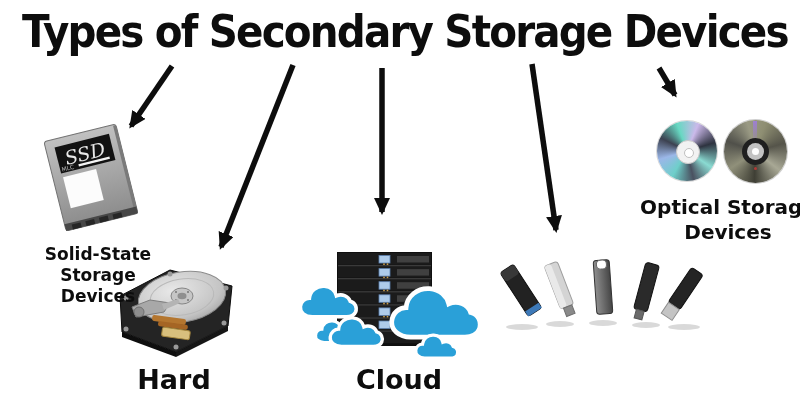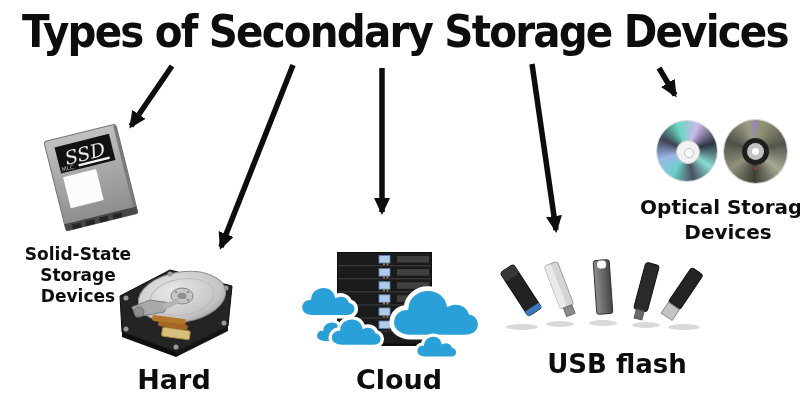--- a/index.html
+++ b/index.html
@@ -7,21 +7,21 @@
   #canvas{position:relative;width:800px;height:400px;background:#ffffff;overflow:hidden;}
 
   .title{
     position:absolute;left:22px;top:6px;width:800px;
     font-size:44px;font-weight:bold;color:#0d0d0d;
     letter-spacing:-2px;white-space:nowrap;
     transform:scaleX(0.92);transform-origin:left center;
   }
 
   .dev-label{position:absolute;color:#0d0d0d;font-weight:bold;text-align:center;}
-  .lbl-ssd{left:0px;top:244px;width:156px;font-size:17px;line-height:21px;}
+  .lbl-ssd{left:0px;top:244px;width:156px;font-size:17px;line-height:21px;padding-left:20px;}
   .lbl-hdd{left:94px;top:364px;width:160px;font-size:27px;}
   .lbl-cloud{left:309px;top:364px;width:180px;font-size:27px;}
   .lbl-usb{left:537px;top:349px;width:160px;font-size:26px;}
   .lbl-optical{left:640px;top:195px;width:176px;font-size:20px;line-height:25px;}
 
   .artwrap{position:absolute;}
   .art-ssd{left:30px;top:118px;width:118px;height:118px;}
   .art-hdd{left:106px;top:260px;width:132px;height:97px;}
   .art-cloud{left:298px;top:248px;width:185px;height:120px;}
   .art-usb{left:498px;top:256px;width:218px;height:78px;}
@@ -246,19 +246,18 @@
     </div>
     <div class="dot-r"></div>
   </div>
 
   <div class="dev-label lbl-ssd">
     <div>Solid-State Storage</div>
     <div>Devices</div>
   </div>
   <div class="dev-label lbl-hdd">Hard Disks</div>
   <div class="dev-label lbl-cloud">Cloud Storage</div>
-  <div class="dev-label lbl-usb">USB flash</div>
   <div class="dev-label lbl-optical">
     <div>Optical Storage</div>
     <div>Devices</div>
   </div>
 
 </div>
 
 </body></html>

